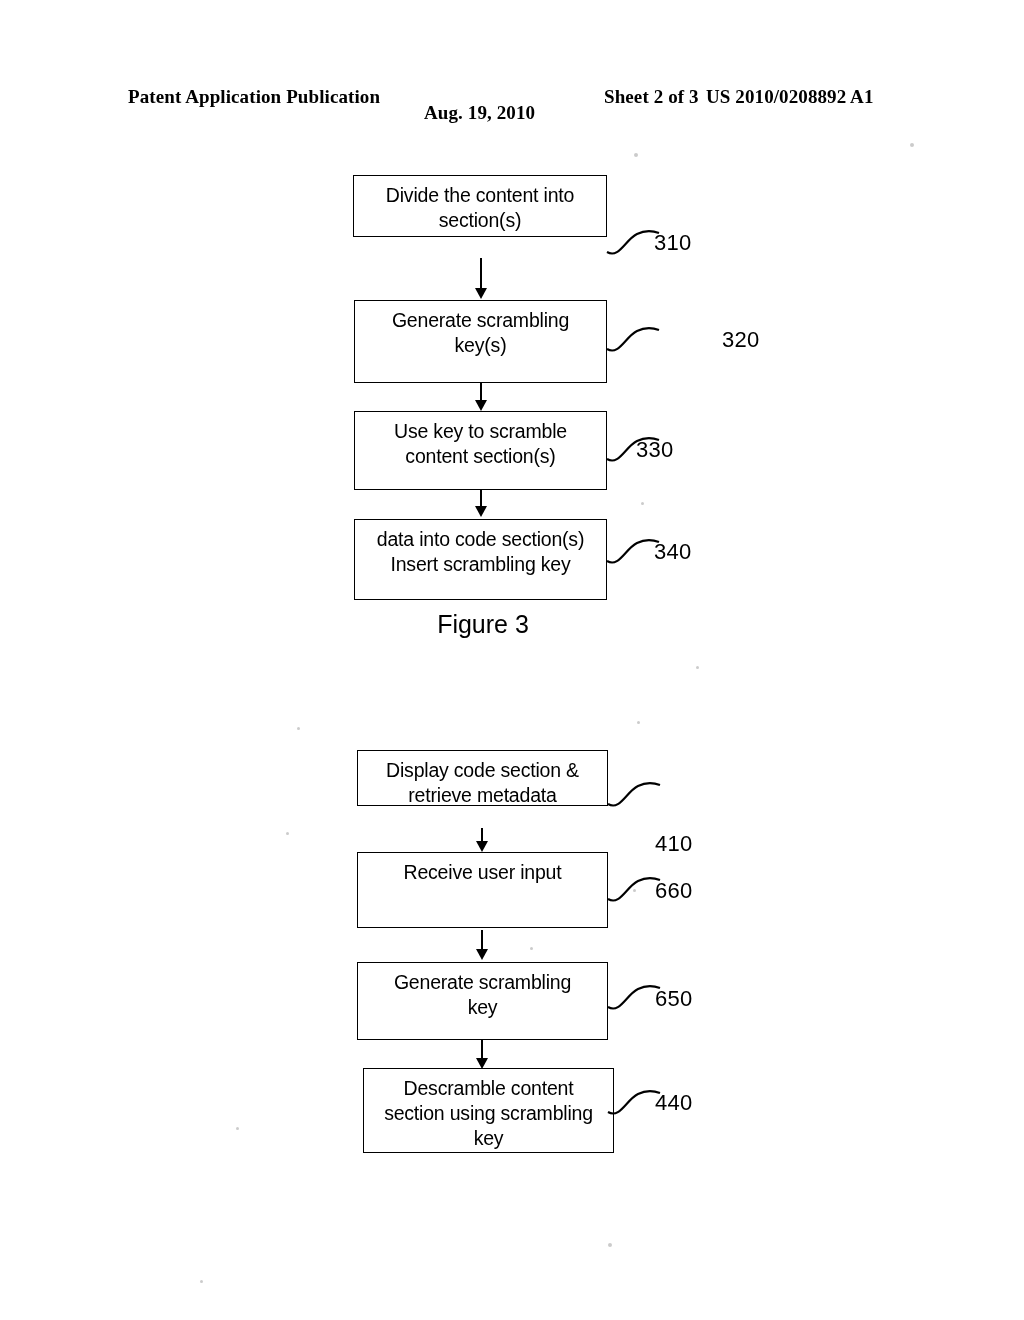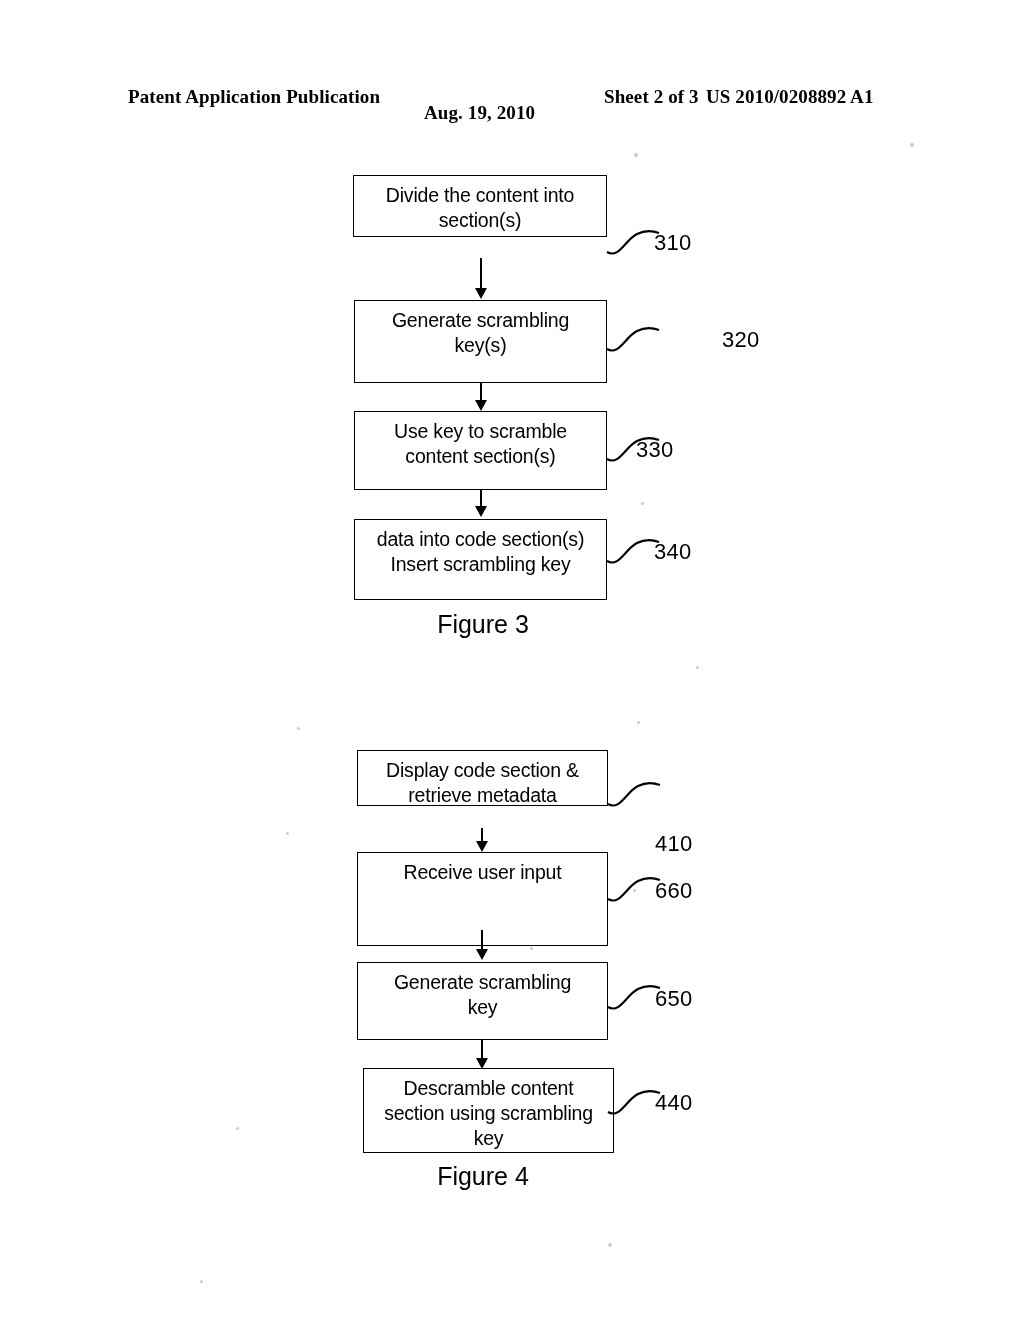--- a/index.html
+++ b/index.html
@@ -158,21 +158,21 @@
     <span>retrieve metadata</span>
   </div>
   <svg class="leader" style="left:606px; top:776px;" width="60" height="34" viewBox="0 0 60 34">
     <path d="M2,28 C14,35 20,16 32,10 C40,6 46,6 54,9" fill="none" stroke="#000" stroke-width="2.1"></path>
   </svg>
   <div class="ref-label" style="left:655px; top:783px;margin-top:48px;">410</div>
 
   <div class="arrow" style="left:481px; top:828px; height:16px;"></div>
   <div class="arrow-head" style="left:475.5px; top:841px;"></div>
 
-  <div class="flow-box" style="left:357px; top:852px; width:251px; height:94px;">
+  <div class="flow-box" style="left:357px; top:852px; width:251px; height:76px;">
     <span>Receive user input</span>
   </div>
   <svg class="leader" style="left:606px; top:871px;" width="60" height="34" viewBox="0 0 60 34">
     <path d="M2,28 C14,35 20,16 32,10 C40,6 46,6 54,9" fill="none" stroke="#000" stroke-width="2.1"></path>
   </svg>
   <div class="ref-label" style="left:655px; top:878px;">660</div>
 
   <div class="arrow" style="left:481px; top:930px; height:22px;"></div>
   <div class="arrow-head" style="left:475.5px; top:949px;"></div>
 
@@ -191,21 +191,20 @@
   <div class="flow-box" style="left:363px; top:1068px; width:251px; height:85px;">
     <span>Descramble content</span>
     <span>section using scrambling</span>
     <span>key</span>
   </div>
   <svg class="leader" style="left:606px; top:1084px;" width="60" height="34" viewBox="0 0 60 34">
     <path d="M2,28 C14,35 20,16 32,10 C40,6 46,6 54,9" fill="none" stroke="#000" stroke-width="2.1"></path>
   </svg>
   <div class="ref-label" style="left:655px; top:1090px;">440</div>
 
-  <div class="fig-caption" style="left:383px; top:1162px; width:200px;">Figure 4</div>
 </div>
 
 <div class="speckle" style="left:634px; top:153px; width:4px; height:4px;"></div>
 <div class="speckle" style="left:910px; top:143px; width:4px; height:4px;"></div>
 <div class="speckle" style="left:641px; top:502px; width:3px; height:3px;"></div>
 <div class="speckle" style="left:297px; top:727px; width:3px; height:3px;"></div>
 <div class="speckle" style="left:637px; top:721px; width:3px; height:3px;"></div>
 <div class="speckle" style="left:286px; top:832px; width:3px; height:3px;"></div>
 <div class="speckle" style="left:633px; top:889px; width:3px; height:3px;"></div>
 <div class="speckle" style="left:530px; top:947px; width:3px; height:3px;"></div>

